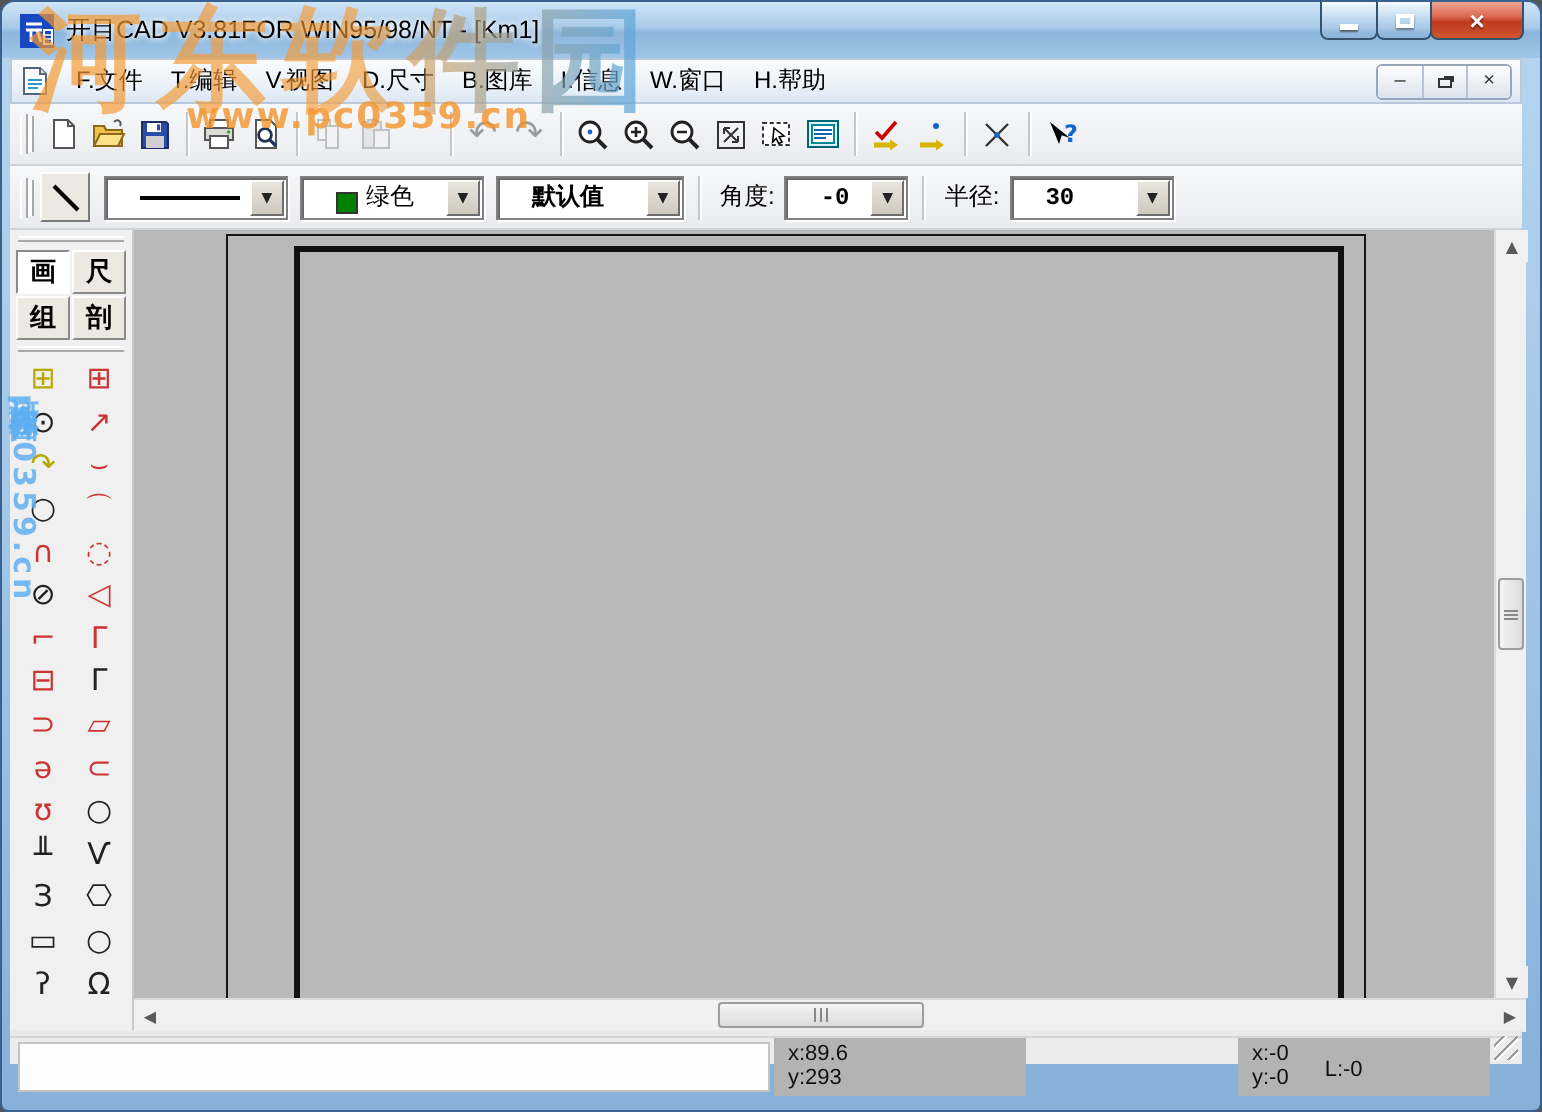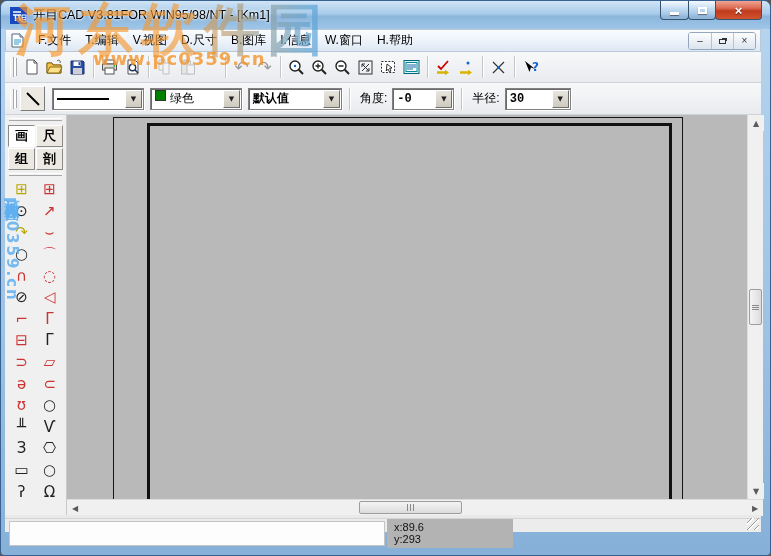--- a/index.html
+++ b/index.html
@@ -46,21 +46,21 @@
     box-shadow:3px 0 0 -1px #fff,4px 0 0 -1px #a8a8a8;}
   .tb-btn{width:23px;height:23px;display:flex;align-items:center;justify-content:center;border:1px solid transparent;}
   .tb-btn svg{display:block;}
   .tb-btn.disabled{opacity:.45;filter:grayscale(1);}
   .sep{width:1px;height:22px;background:#c4c6c9;box-shadow:1px 0 0 #fff;margin:0 4px;}
   .sep.wide{margin:0 4px 0 26px;}
   .uglyph{font-family:"DejaVu Sans",sans-serif;font-size:17px;line-height:1;color:#333;}
 
   .combo{height:22px;background:#fff;border:1px solid #808080;
     box-shadow:inset 1px 1px 0 #6a6a6a,1px 1px 0 #fff;display:flex;align-items:center;margin:0 3px;}
-  .combo .val{flex:1;padding:4px 4px;font-size:12px;white-space:nowrap;overflow:hidden;display:flex;align-items:flex-start;gap:4px;}
+  .combo .val{flex:1;padding:4px 4px;font-size:12px;white-space:nowrap;overflow:hidden;display:flex;align-items:flex-end;gap:4px;margin-left:13px;}
   .combo .drop{width:17px;height:18px;margin:1px;background:linear-gradient(180deg,#e8e5de,#cfcabe);
     border:1px solid;border-color:#fff #6e6e6e #6e6e6e #fff;display:flex;align-items:center;justify-content:center;
     font-size:7px;color:#222;font-family:"DejaVu Sans",sans-serif;}
   .swatch{width:11px;height:11px;border:1px solid #333;flex:0 0 auto;}
   .lbl{font-size:12px;margin:0 2px 0 6px;white-space:nowrap;}
   .bold{font-weight:bold;font-size:13px;font-family:Liberation Mono, monospace;}
   .line-sample{width:52px;height:2px;background:#000;}
   .opt-line-btn{width:25px;height:25px;border:1px solid;border-color:#fff #7a7a7a #7a7a7a #fff;
     background:#ece9e2;display:flex;align-items:center;justify-content:center;margin-right:4px;}
 
@@ -325,21 +325,21 @@
       <span class="drop">▼</span>
     </div>
     <div class="sep"></div>
     <span class="lbl">角度:</span>
     <div class="combo" style="width:62px">
       <span class="val bold">-0</span>
       <span class="drop">▼</span>
     </div>
     <div class="sep"></div>
     <span class="lbl">半径:</span>
-    <div class="combo" style="width:66px">
+    <div class="combo" style="width:82px">
       <span class="val bold">30</span>
       <span class="drop">▼</span>
     </div>
   </div>
 
   <div class="sidebar">
     <div class="sb-grip"></div>
     <div class="tab-grid">
       <div class="sb-tab active">画</div>
       <div class="sb-tab">尺</div>
@@ -405,20 +405,27 @@
     <div class="sc-btn" style="right:0;top:0">▶</div>
   </div>
   <div class="gapstrip"></div>
 
   <div class="statusbar">
     <div class="st-msg"></div>
     <div class="st-gray g1">
       <div>x:89.6</div>
       <div>y:293</div>
     </div>
+    <div class="st-gray g2">
+      <div class="st-col">
+        <div>x:-0</div>
+        <div>y:-0</div>
+      </div>
+      <div class="st-len">L:-0</div>
+    </div>
     <div class="grip-resize"></div>
   </div>
 
   <div class="wm wm-big">河东软件园</div>
   <div class="wm wm-url">www.pc0359.cn</div>
   <div class="wm wm-side">
     <span>河东软件园</span><span>pc0359.cn</span>
   </div>
 
 </div>

